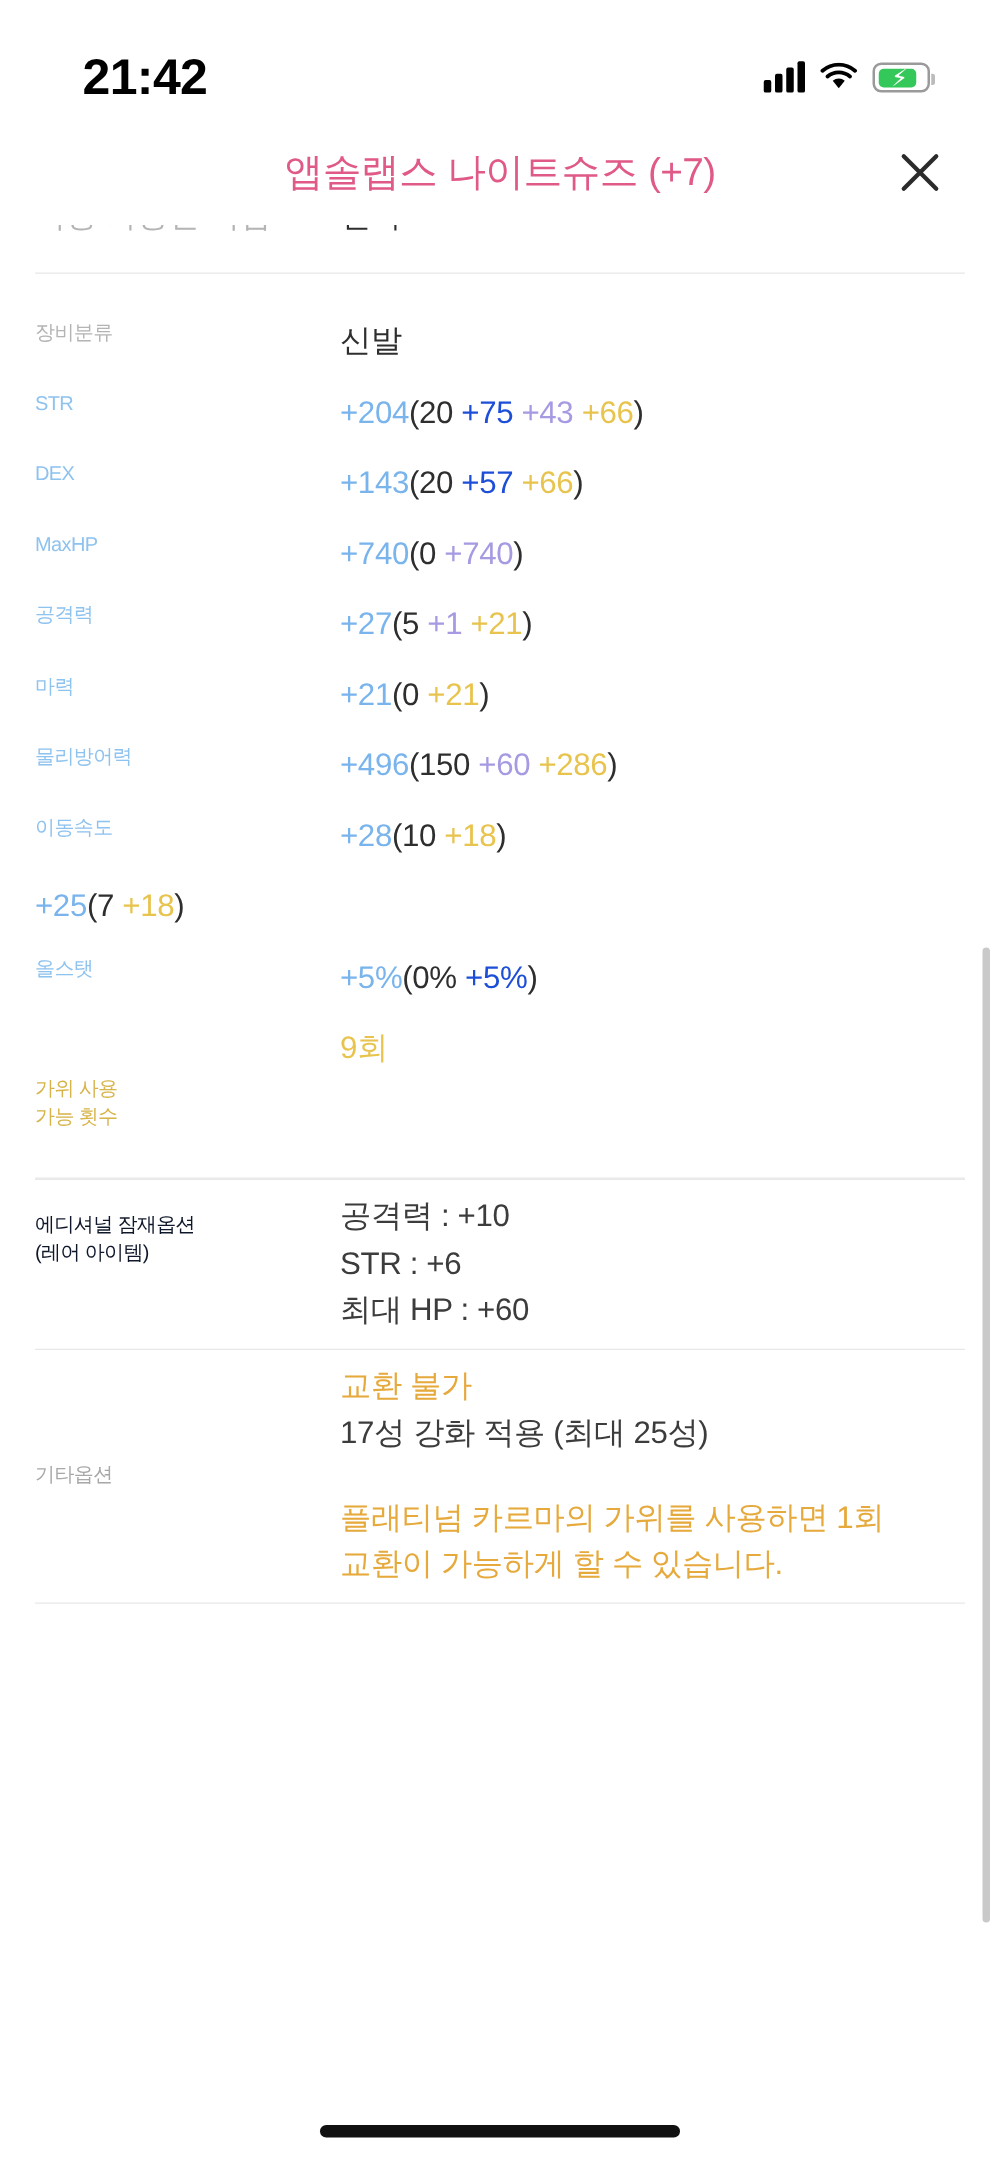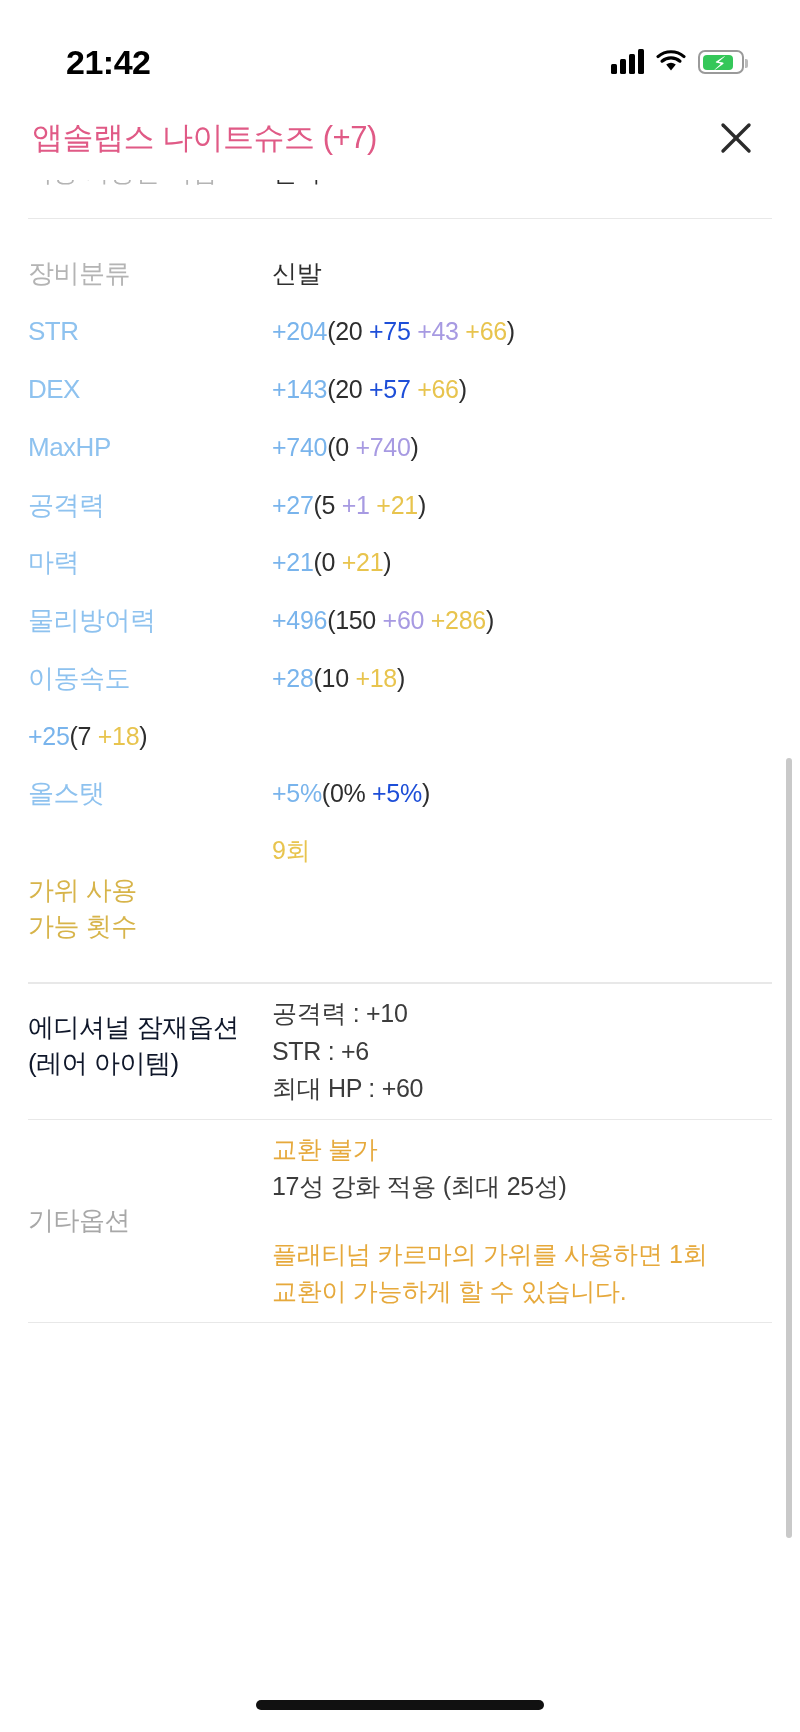--- a/index.html
+++ b/index.html
@@ -19,21 +19,21 @@
 
   
   .statusbar {
     height: 96px;
     display: flex;
     align-items: center;
     justify-content: space-between;
     padding: 28px 56px 0 66px;
   }
   .status-time {
-    font-size: 34px;
+    font-size: 40px;
     font-weight: bold;
     letter-spacing: -0.5px;
     color: #000;
   }
   .status-right {
     display: flex;
     align-items: center;
     gap: 12px;
   }
   .sig-bars { display: flex; align-items: flex-end; gap: 3px; height: 24px; }
@@ -73,21 +73,21 @@
     color: #fff;
     font-weight: bold;
   }
 
   
   .header {
     position: relative;
     height: 84px;
     display: flex;
     align-items: center;
-    padding-left: 32px;
+    justify-content: center;
   }
   .item-title {
     font-size: 31px;
     color: #e05a86;
     letter-spacing: -0.5px;
   }
   .close-btn {
     position: absolute;
     right: 40px;
     top: 50%;
@@ -118,21 +118,21 @@
   }
   .sect { padding: 26px 0; }
   .row {
     display: flex;
     align-items: flex-start;
     padding: 11px 0;
   }
   .row .label {
     width: 244px;
     flex: 0 0 244px;
-    font-size: 26px;
+    font-size: 16px;
     line-height: 1.38;
     letter-spacing: -0.5px;
   }
   .row .value {
     font-size: 25px;
     line-height: 1.38;
     letter-spacing: -0.3px;
     color: #3c3c3c;
   }
   .row.multi .value { line-height: 1.5; }

